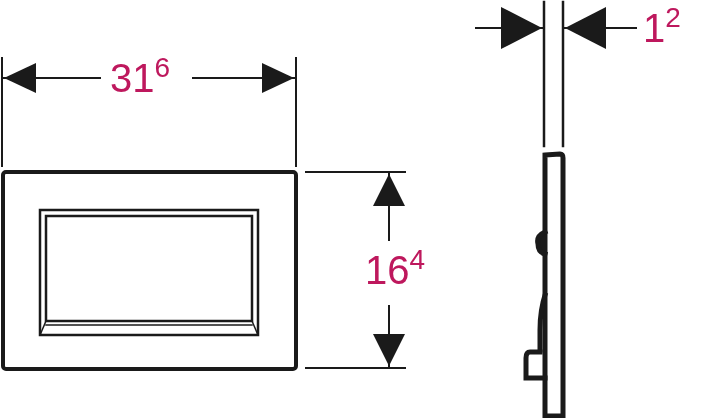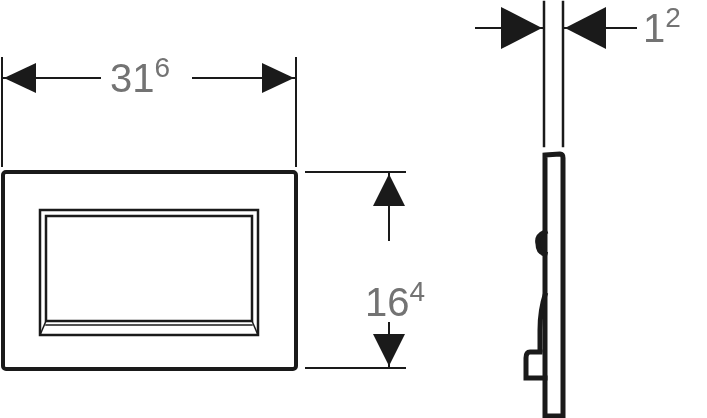--- a/index.html
+++ b/index.html
@@ -1,18 +1,18 @@
 <!DOCTYPE html>
 <html><head>
 <meta charset="utf-8">
 <style>
   html, body { margin:0; padding:0; background:#ffffff; }
   body { width:707px; height:418px; position:relative; overflow:hidden; font-family:"Liberation Sans", sans-serif; }
   svg { position:absolute; left:0; top:0; }
-  .dim { position:absolute; font-family:"Liberation Sans", sans-serif; color:#737373; font-size:40px; line-height:1; background:#fff; }
+  .dim { position:absolute; font-family:"Liberation Sans", sans-serif; color:#be185d; font-size:40px; line-height:1; background:#fff; }
   .dim sup { font-size:28px; vertical-align:top; position:relative; top:-4px; }
 </style>
 </head>
 <body>
 
 <svg width="707" height="418" viewBox="0 0 707 418">
   <g stroke="#1a1a1a" fill="none" stroke-linecap="square">
 
     <line x1="2" y1="58" x2="2" y2="166" stroke-width="2"></line>
     <line x1="296" y1="58" x2="296" y2="166" stroke-width="2"></line>
@@ -55,19 +55,19 @@
 
     <polygon points="542,28 501,7 501,49"></polygon>
     <polygon points="565,28 606,7 606,49"></polygon>
   </g>
 </svg>
 
 <div class="dim" style="left:110px; top:58px;">
   <span>31</span><sup>6</sup>
 </div>
 
-<div class="dim" style="left:365px; top:250px;margin-top:32px;">
+<div class="dim" style="left:365px; top:250px;">
   <span>16</span><sup>4</sup>
 </div>
 
 <div class="dim" style="left:643px; top:8px;">
   <span>1</span><sup>2</sup>
 </div>
 
 </body></html>

